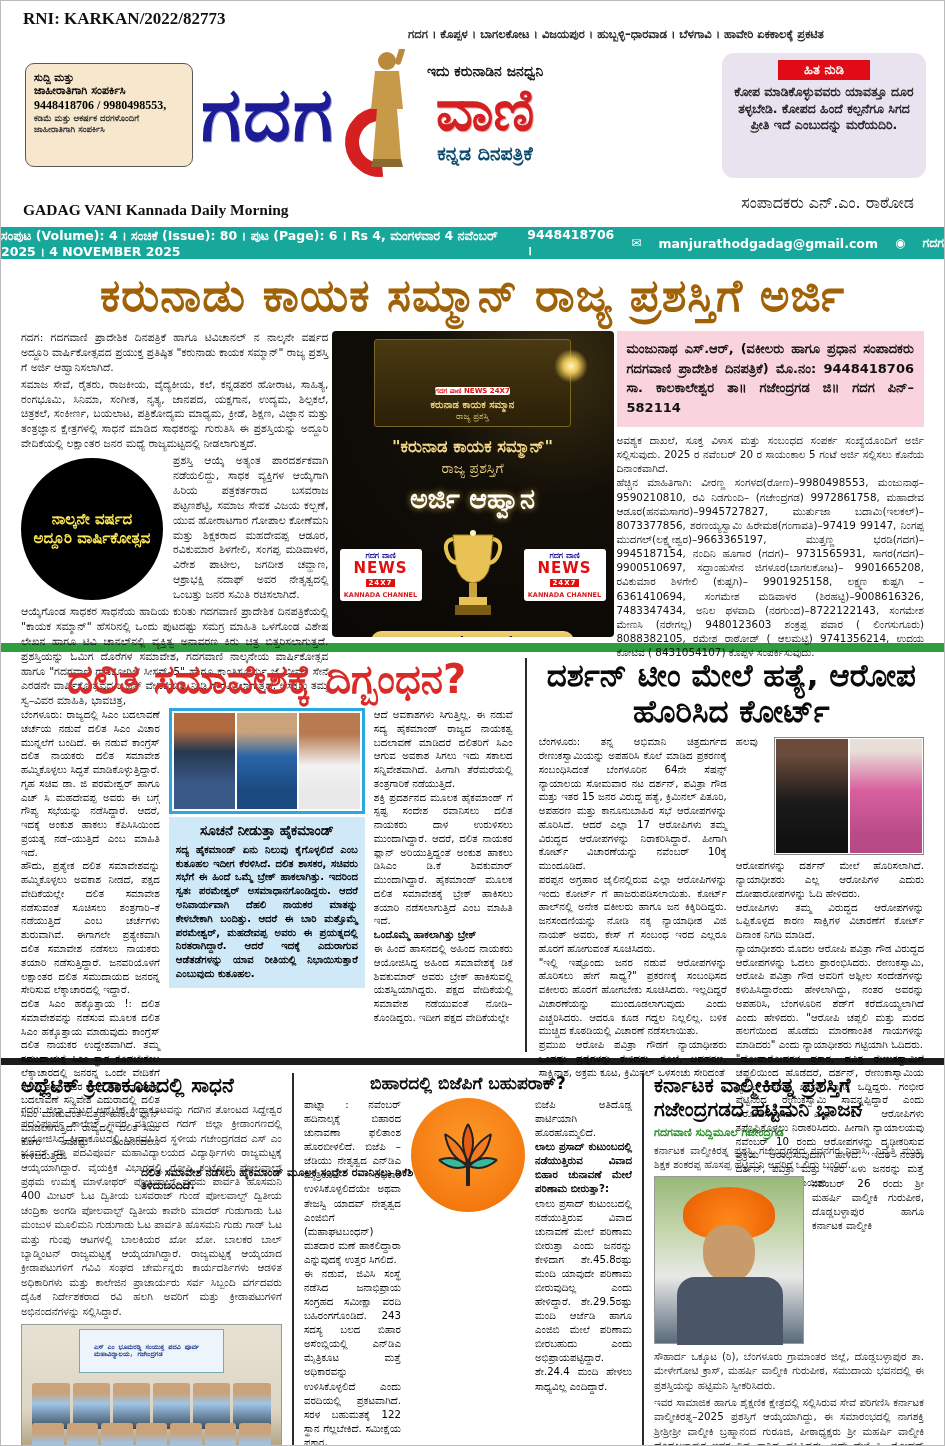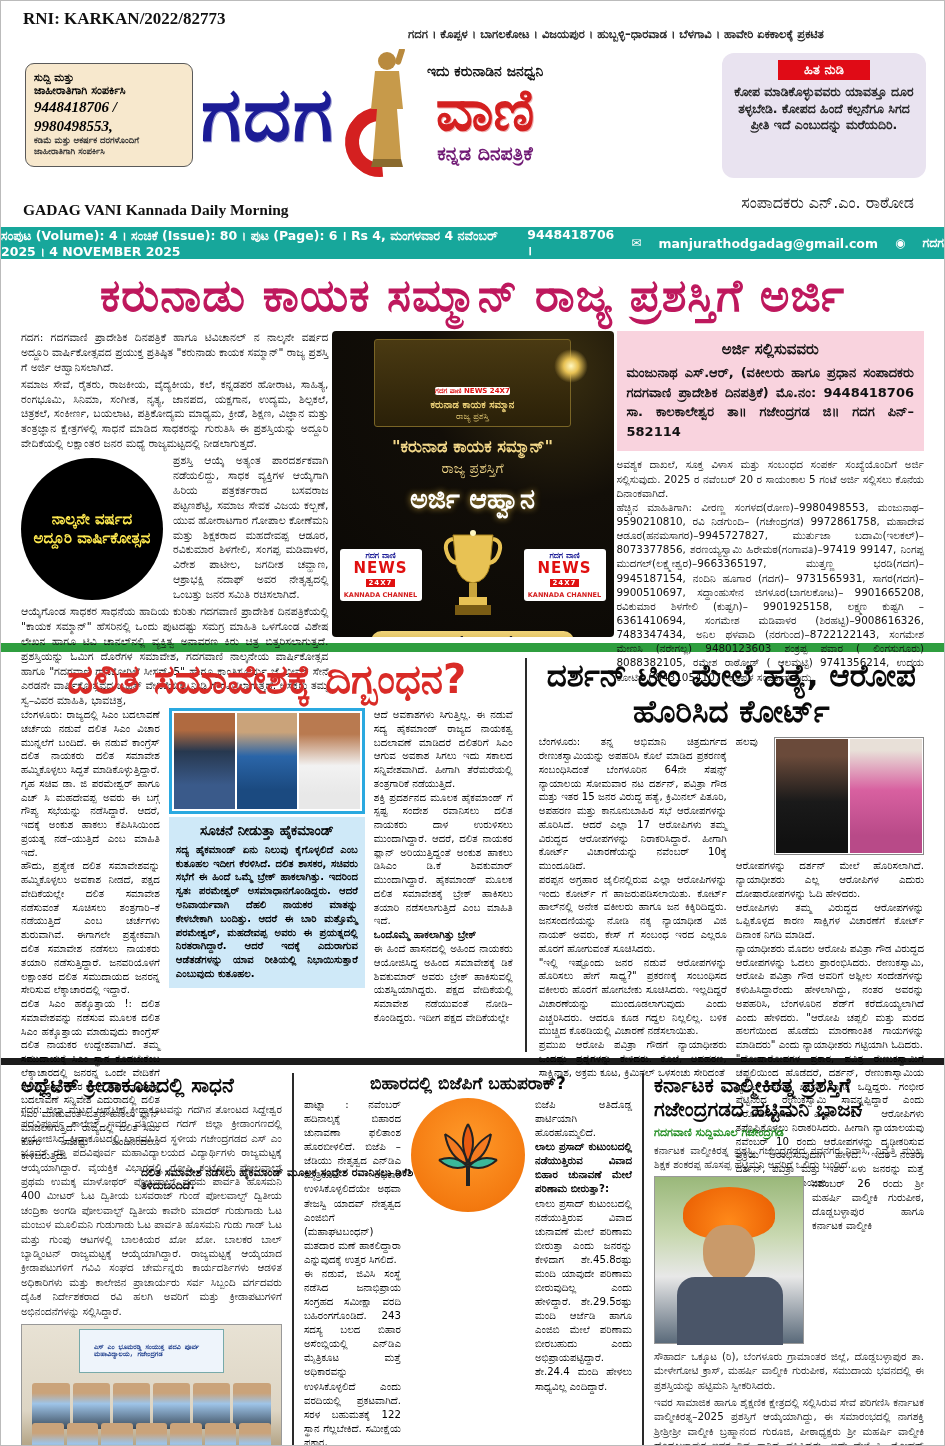--- a/index.html
+++ b/index.html
@@ -11,53 +11,53 @@
   .masthead { position:relative; height:226px; }
   .rni { position:absolute; left:22px; top:8px; font-family:"Liberation Serif", serif;
          font-weight:bold; font-size:17px; color:#111; }
   .editions { position:absolute; left:300px; top:26px; width:630px; text-align:center;
               font-size:11.5px; font-weight:bold; color:#222; }
   .contact-box { position:absolute; left:24px; top:62px; width:168px; height:104px;
                  background:#f7e8cd; border:1.5px solid #5a5a5a; border-radius:9px;
                  padding:7px 8px; line-height:1.25; }
   .contact-box .l1 { font-size:10.5px; font-weight:bold; }
   .contact-box .l2 { font-size:11px; font-weight:bold; }
-  .contact-box .l3 { font-size:15px; font-weight:bold; font-style:italic; font-family:"Liberation Serif", serif; }
+  .contact-box .l3 { font-size:12px; font-weight:bold; font-family:"Liberation Serif", serif; }
   .contact-box .l4, .contact-box .l5 { font-size:8.5px; font-weight:bold; color:#333; }
   .logo-row { position:absolute; left:200px; top:48px; width:560px; display:flex;
               align-items:center; }
   .logo-gadag { color:#1c1c96; font-size:74px; font-weight:bold; letter-spacing:2px;
                 line-height:1; text-shadow:1px 1px 0 #9a9ad0; }
   .statue-wrap { position:relative; width:84px; height:130px; margin:0 4px; flex:none; }
   .swoosh { position:absolute; left:6px; bottom:2px; width:70px; height:70px;
             border:14px solid #d42020; border-radius:50%;
             border-top-color:transparent; border-right-color:transparent;
             transform:rotate(40deg); }
   .statue-svg { position:absolute; left:18px; top:0; }
   .logo-right { display:flex; flex-direction:column; align-items:center; }
   .logo-tagline { font-size:14px; font-weight:bold; color:#111; }
   .logo-vani { color:#d42020; font-size:58px; font-weight:bold; line-height:1.05;
                text-shadow:1px 1px 0 #f0b0b0; }
-  .logo-sub { font-size:19px; font-weight:bold; color:#701a75; margin-top:2px; }
+  .logo-sub { font-size:19px; font-weight:bold; color:#0c4a6e; margin-top:2px; }
   .hita-box { position:absolute; right:18px; top:52px; width:204px; height:125px;
               background:#e9e3f0; border-radius:12px; padding:6px 10px 6px; text-align:center; }
   .hita-title { display:inline-block; background:#e00b16; color:#fff; font-weight:bold;
                 font-size:13px; padding:2px 26px; margin-bottom:4px; }
   .hita-text { font-size:12.5px; font-weight:bold; color:#222; line-height:1.32; }
   .editor-line { position:absolute; right:30px; top:192px; font-size:16px; font-weight:normal; color:#111; }
   .eng-title { position:absolute; left:22px; top:200px; font-family:"Liberation Serif", serif;
                font-weight:bold; font-size:15.5px; color:#111; }
 
   
   .infobar { height:32px; background:#17a79b; color:#fff; display:flex; align-items:center;
              justify-content:center; gap:17px; font-size:12.5px; font-weight:bold; }
   .infobar .ico { font-size:12px; }
 
   
-  .lead-headline { text-align:center; font-size:45px; font-weight:bold; color:#be185d;
+  .lead-headline { text-align:center; font-size:45px; font-weight:bold; color:#a16207;
                    padding:10px 0 6px; letter-spacing:1px; }
 
   
   .sec1 { display:flex; gap:3px; padding:2px 20px 0; height:308px; }
   .sec1 .colA { flex:1.06; font-size:10.8px; text-align:justify; line-height:1.38; color:#111; }
   .sec1 .colA p { margin-bottom:2px; }
   .badge-circle { float:left; width:142px; height:142px; border-radius:50%; background:#000;
                   color:#ffe94f; font-weight:bold; font-size:15px; text-align:center;
                   display:flex; align-items:center; justify-content:center; padding:12px;
                   margin:4px 10px 4px 0; line-height:1.3; }
@@ -254,21 +254,20 @@
           <div class="n"><span>NEWS</span>
             <small>24X7</small></div>
           <div class="k">KANNADA CHANNEL</div>
         </div>
       </div>
       <div class="poster-web">www.gadagvani.com</div>
     </div>
 
     <div class="colC">
       <div class="pink-box">
-        <div class="pb-title">ಅರ್ಜಿ ಸಲ್ಲಿಸುವವರು</div>
         <div class="pb-body">ಮಂಜುನಾಥ ಎಸ್.ಆರ್, (ವಕೀಲರು ಹಾಗೂ ಪ್ರಧಾನ ಸಂಪಾದಕರು ಗದಗವಾಣಿ ಪ್ರಾದೇಶಿಕ ದಿನಪತ್ರಿಕೆ) ಮೊ.ನಂ: 9448418706 ಸಾ. ಕಾಲಕಾಲೇಶ್ವರ ತಾ॥ ಗಜೇಂದ್ರಗಡ ಜಿ॥ ಗದಗ ಪಿನ್– 582114</div>
       </div>
       <p>ಅವಶ್ಯಕ ದಾಖಲೆ, ಸೂಕ್ತ ವಿಳಾಸ ಮತ್ತು ಸಂಬಂಧದ ಸಂಪರ್ಕ ಸಂಖ್ಯೆಯೊಂದಿಗೆ ಅರ್ಜಿ ಸಲ್ಲಿಸುವುದು. 2025 ರ ನವೆಂಬರ್ 20 ರ ಸಾಯಂಕಾಲ 5 ಗಂಟೆ ಅರ್ಜಿ ಸಲ್ಲಿಸಲು ಕೊನೆಯ ದಿನಾಂಕವಾಗಿದೆ.</p>
       <p>ಹೆಚ್ಚಿನ ಮಾಹಿತಿಗಾಗಿ: ವೀರಣ್ಣ ಸಂಗಳದ(ರೋಣ)–9980498553, ಮಂಜುನಾಥ– 9590210810, ರವಿ ನಿಡಗುಂದಿ– (ಗಜೇಂದ್ರಗಡ) 9972861758, ಮಹಾದೇವ ಆಡೂರ(ಹನಮಸಾಗರ)–9945727827, ಮುರ್ತುಜಾ ಬದಾಮಿ(ಇಲಕಲ್)– 8073377856, ಶರಣಯ್ಯಸ್ವಾಮಿ ಹಿರೇಮಠ(ಗಂಗಾವತಿ)–97419 99147, ನಿಂಗಪ್ಪ ಮುದಗಲ್(ಲಕ್ಷ್ಮೇಶ್ವರ)–9663365197, ಮುತ್ತಣ್ಣ ಭರಡಿ(ಗದಗ)– 9945187154, ನಂದಿನಿ ಹೂಗಾರ (ಗದಗ)– 9731565931, ಸಾಗರ(ಗದಗ)– 9900510697, ಸದ್ದಾಂಹುಸೇನ ಜಿಗಳೂರ(ಬಾಗಲಕೋಟ)– 9901665208, ರವಿಕುಮಾರ ಶಿಳಗೇಲಿ (ಕುಷ್ಟಗಿ)– 9901925158, ಲಕ್ಷ್ಮಣ ಕುಷ್ಟಗಿ – 6361410694, ಸಂಗಮೇಶ ಮಡಿವಾಳರ (ಶಿರಹಟ್ಟಿ)–9008616326, 7483347434, ಅನಿಲ ಥಳವಾದಿ (ನರಗುಂದ)–8722122143, ಸಂಗಮೇಶ ಮೇಣಸಿ (ನರೇಗಲ್ಲ) 9480123603 ಶಂಕ್ರಪ್ಪ ಪವಾರ ( ಲಿಂಗಸುಗೂರು) 8088382105, ರಮೇಶ ರಾಠೋಡ್ ( ಆಲಮಟ್ಟಿ) 9741356214, ಉದಯ ಕೋಟಿವ ( 8431054107) ಕೊಪ್ಪಳ ಸಂಪರ್ಕಿಸುವುದು.</p>
     </div>
   </div>
 
   <div class="green-bar"></div>
 
   <div class="sec2">

